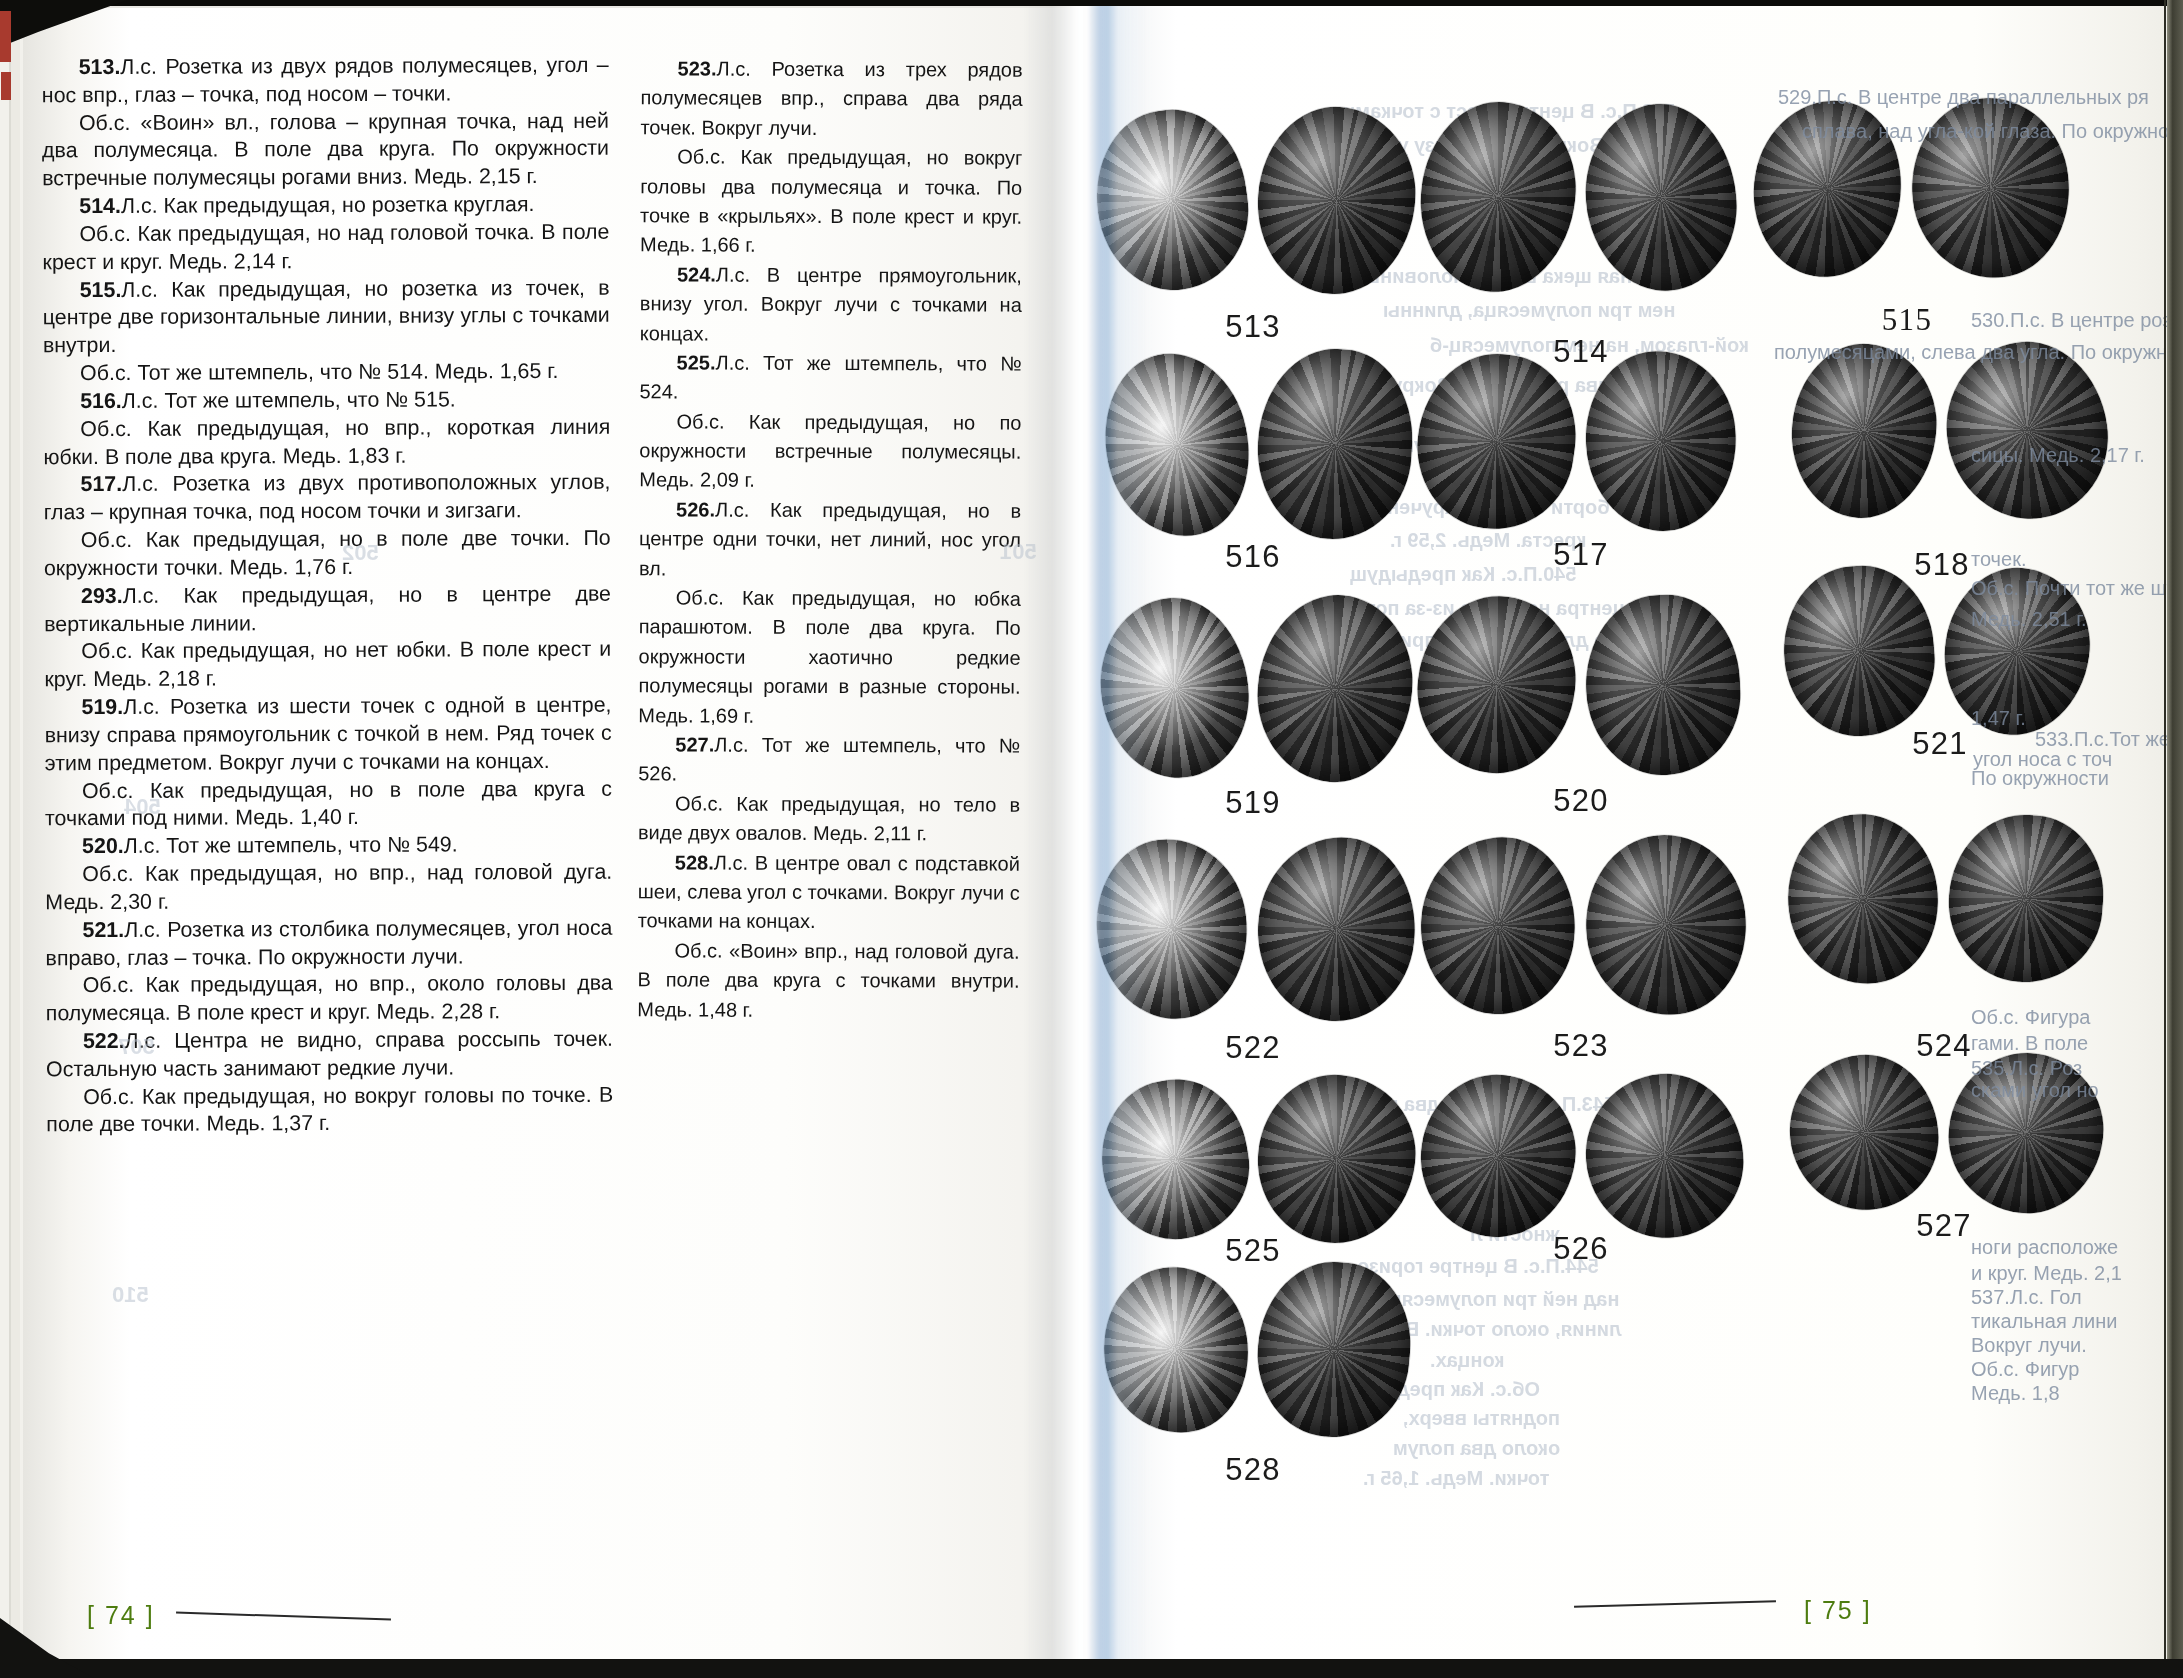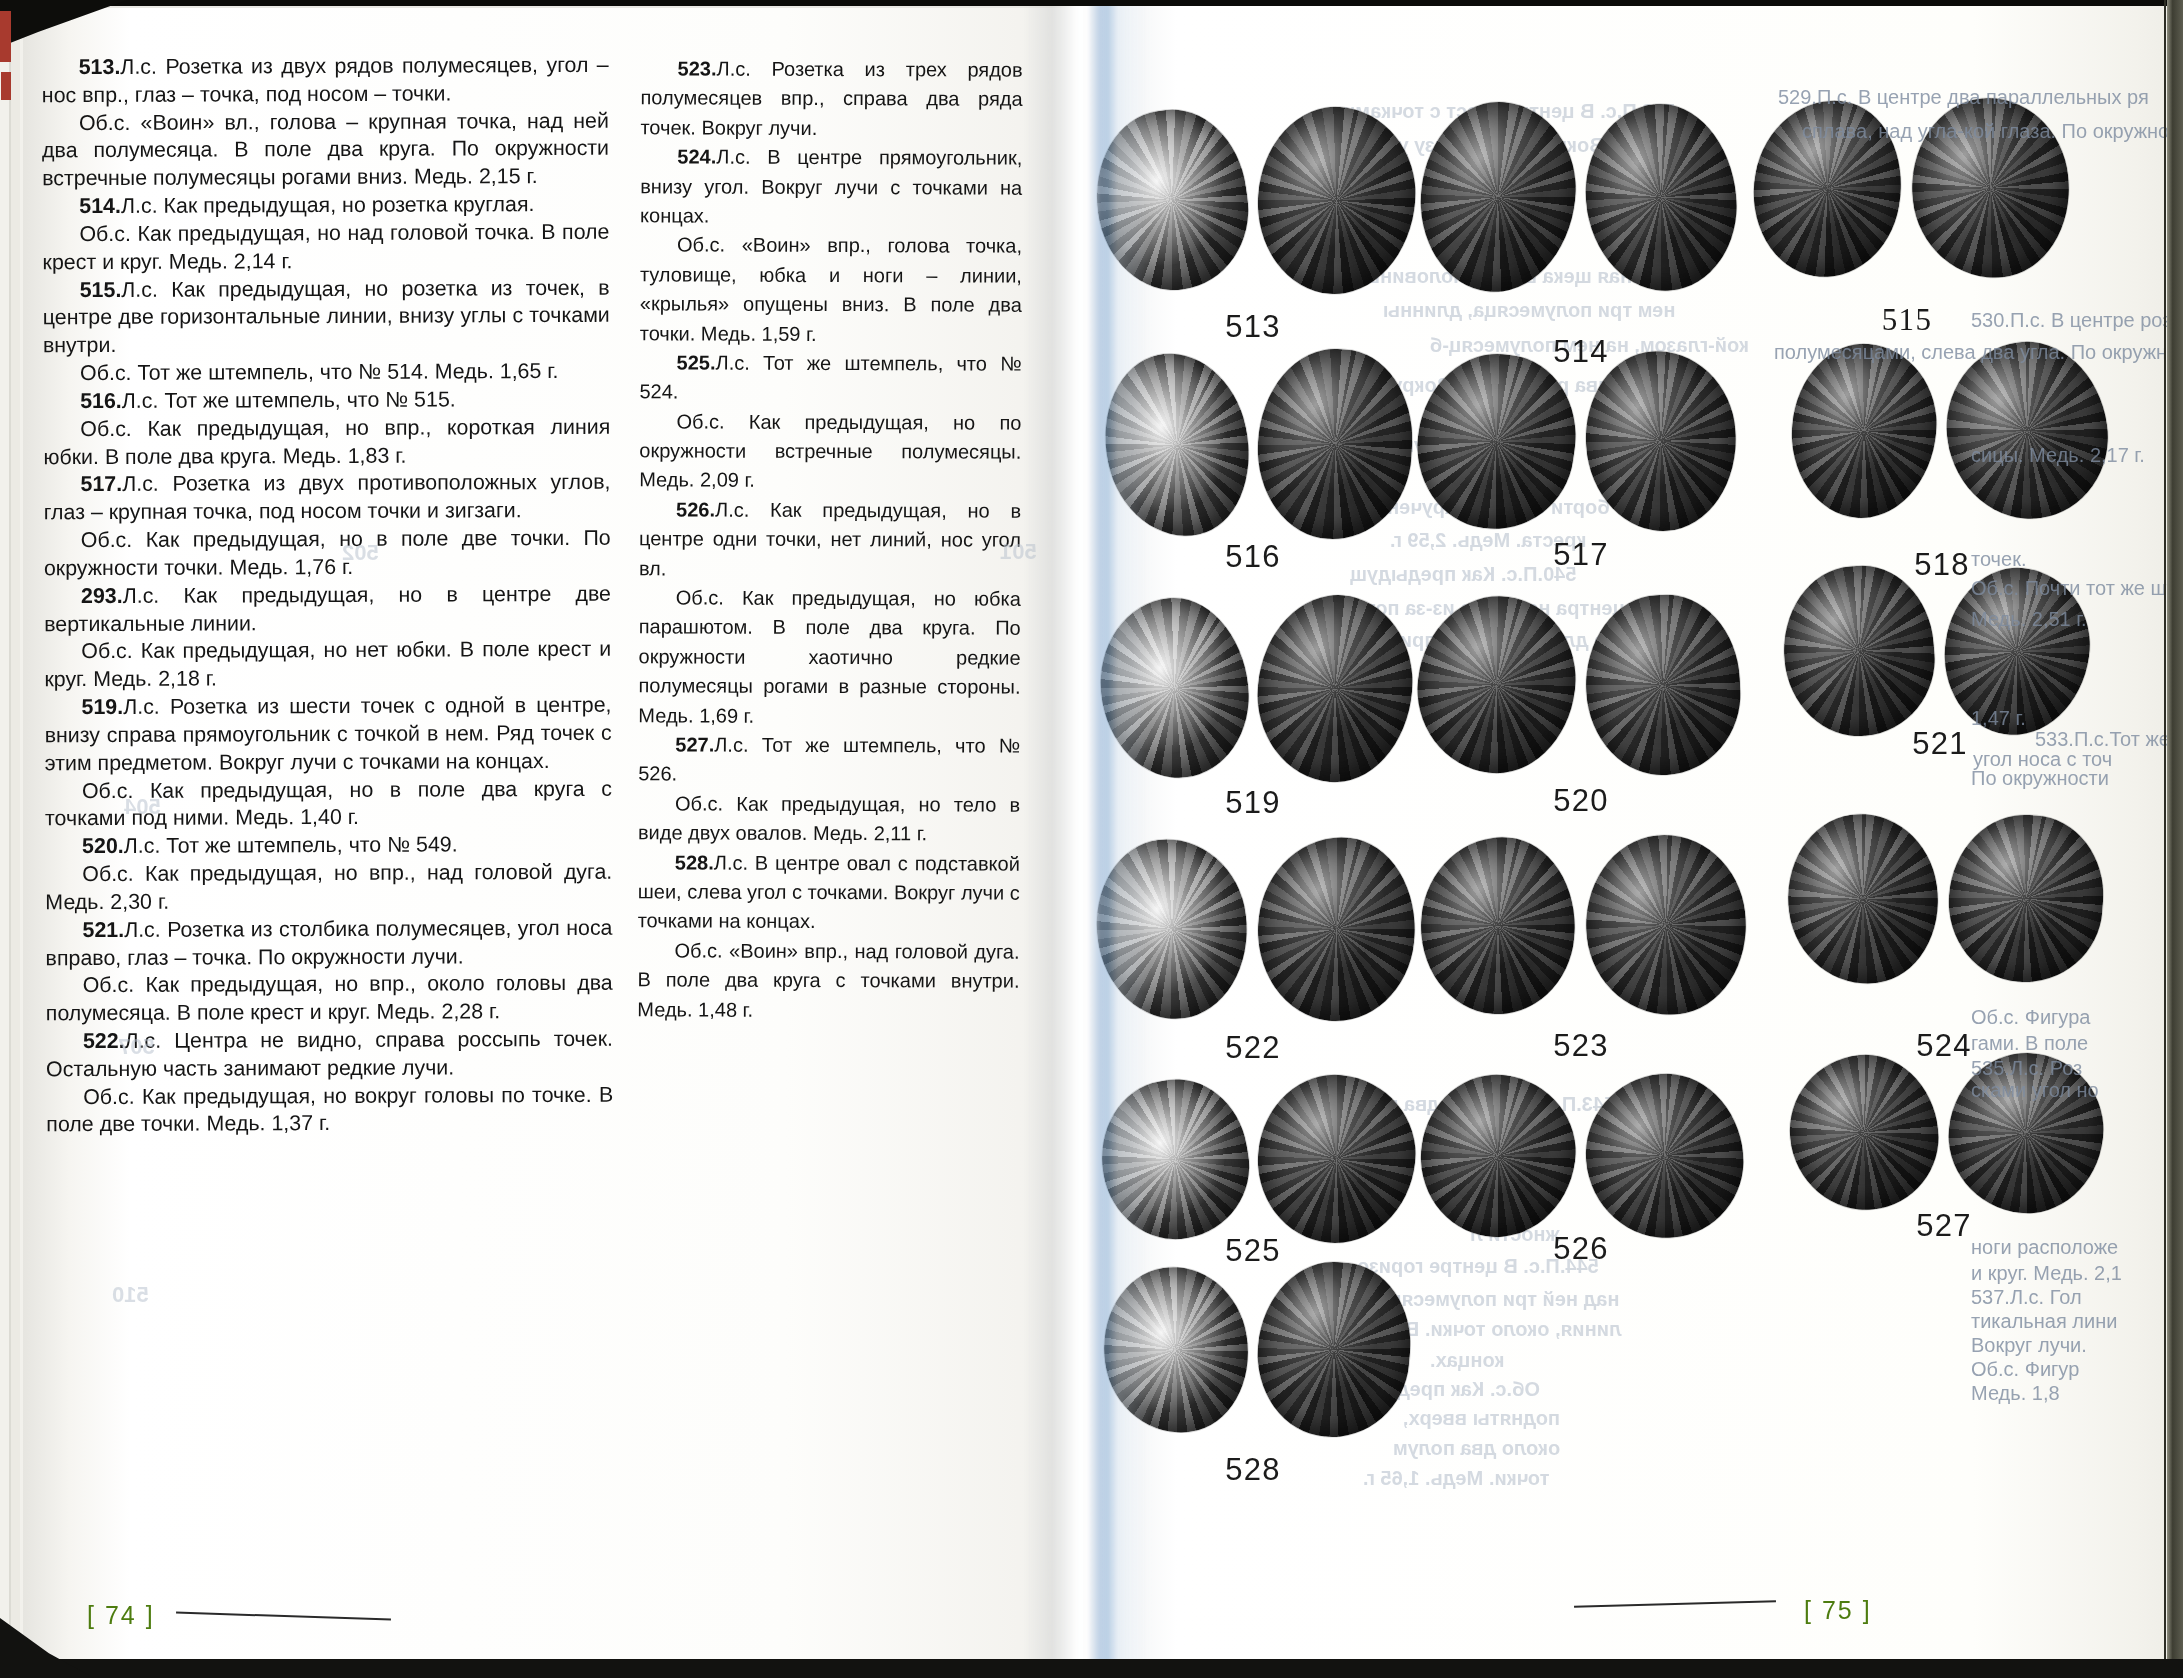--- a/index.html
+++ b/index.html
@@ -88,22 +88,22 @@
       <p class="para">Об.с. Как предыдущая, но в поле два круга с точками под ними. Медь. 1,40 г.</p>
       <p class="para"><span class="en">520.</span>Л.с. Тот же штемпель, что № 549.</p>
       <p class="para">Об.с. Как предыдущая, но впр., над головой дуга. Медь. 2,30 г.</p>
       <p class="para"><span class="en">521.</span>Л.с. Розетка из столбика полумесяцев, угол носа вправо, глаз – точка. По окружности лучи.</p>
       <p class="para">Об.с. Как предыдущая, но впр., около го­ловы два полумесяца. В поле крест и круг. Медь. 2,28 г.</p>
       <p class="para"><span class="en">522.</span>Л.с. Центра не видно, справа россыпь точек. Остальную часть занимают редкие лучи.</p>
       <p class="para">Об.с. Как предыдущая, но вокруг головы по точке. В поле две точки. Медь. 1,37 г.</p>
     </div>
   <div class="col col-2">
       <p class="para"><span class="en">523.</span>Л.с. Розетка из трех рядов полумесяцев впр., справа два ряда точек. Вокруг лучи.</p>
+      <p class="para">Об.с. Как предыдущая, но вокруг головы два полумесяца и точка. По точке в «крыльях». В поле крест и круг. Медь. 1,66 г.</p>
       <p class="para"><span class="en">524.</span>Л.с. В центре прямоугольник, внизу угол. Вокруг лучи с точками на концах.</p>
-      <p class="para">Об.с. «Воин» впр., голова точка, туловище, юбка и ноги – линии, «крылья» опущены вниз. В поле два точки. Медь. 1,59 г.</p>
       <p class="para"><span class="en">525.</span>Л.с. Тот же штемпель, что № 524.</p>
       <p class="para">Об.с. Как предыдущая, но по окружности встречные полумесяцы. Медь. 2,09 г.</p>
       <p class="para"><span class="en">526.</span>Л.с. Как предыдущая, но в центре одни точки, нет линий, нос угол вл.</p>
       <p class="para">Об.с. Как предыдущая, но юбка парашютом. В поле два круга. По окружности хаотично ред­кие полумесяцы рогами в разные стороны. Медь. 1,69 г.</p>
       <p class="para"><span class="en">527.</span>Л.с. Тот же штемпель, что № 526.</p>
       <p class="para">Об.с. Как предыдущая, но тело в виде двух овалов. Медь. 2,11 г.</p>
       <p class="para"><span class="en">528.</span>Л.с. В центре овал с подставкой шеи, слева угол с точками. Вокруг лучи с точками на концах.</p>
       <p class="para">Об.с. «Воин» впр., над головой  дуга. В поле два круга с точками внутри. Медь. 1,48 г.</p>
     </div>
 

